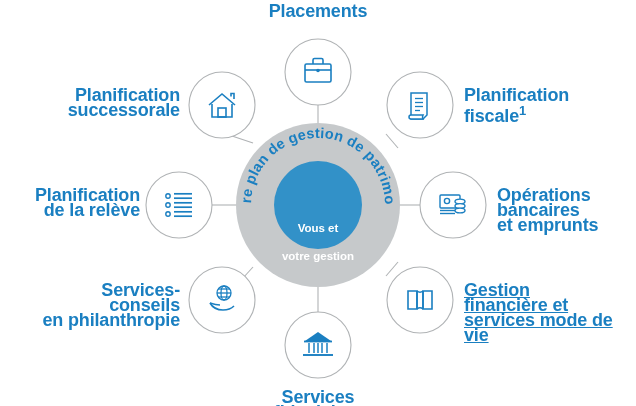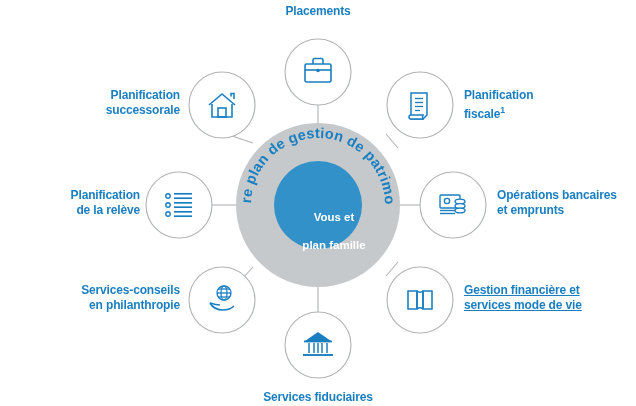--- a/index.html
+++ b/index.html
@@ -25,21 +25,21 @@
     left: 0;
     top: 0;
     width: 636px;
     height: 406px;
   }
   .node-label {
     position: absolute;
     color: #1a7fc1;
     font-family: "Liberation Sans", sans-serif;
     font-weight: bold;
-    font-size: 12px;
+    font-size: 18px;
     line-height: 15px;
     letter-spacing: -0.15px;
     white-space: pre-line;
   }
   .label-right { text-align: left; }
   .label-left  { text-align: right; }
   .label-center { text-align: center; }
   .hub-inner-text {
     position: absolute;
     color: #ffffff;
@@ -178,23 +178,23 @@
           <path d="M209 105 l13 -11 l13 11"></path>
           <path d="M212 104 v13 h20 v-13"></path>
           <path d="M231 96.5 v-3 h3 v5.5"></path>
           <rect x="218" y="108" width="8" height="9"></rect>
         </g>
       </g>
 
     </g>
   </svg>
 
-  <div class="hub-inner-text" style="left:278px; top:196px; width:80px;margin-left:16px;">
+  <div class="hub-inner-text" style="left:278px; top:207px; width:80px;">
     <div>Vous et</div>
-    <div>plan famille</div>
+    <div>votre gestion</div>
   </div>
 
   <div class="node-label label-center" style="left:258px; top:4px; width:120px;">Placements</div>
 
   <div class="node-label label-right" style="left:464px; top:88px; width:150px;"><span>Planification
 fiscale</span><span class="sup">1</span></div>
 
   <div class="node-label label-right" style="left:497px; top:188px; width:145px;">Opérations bancaires
 et emprunts</div>
 

